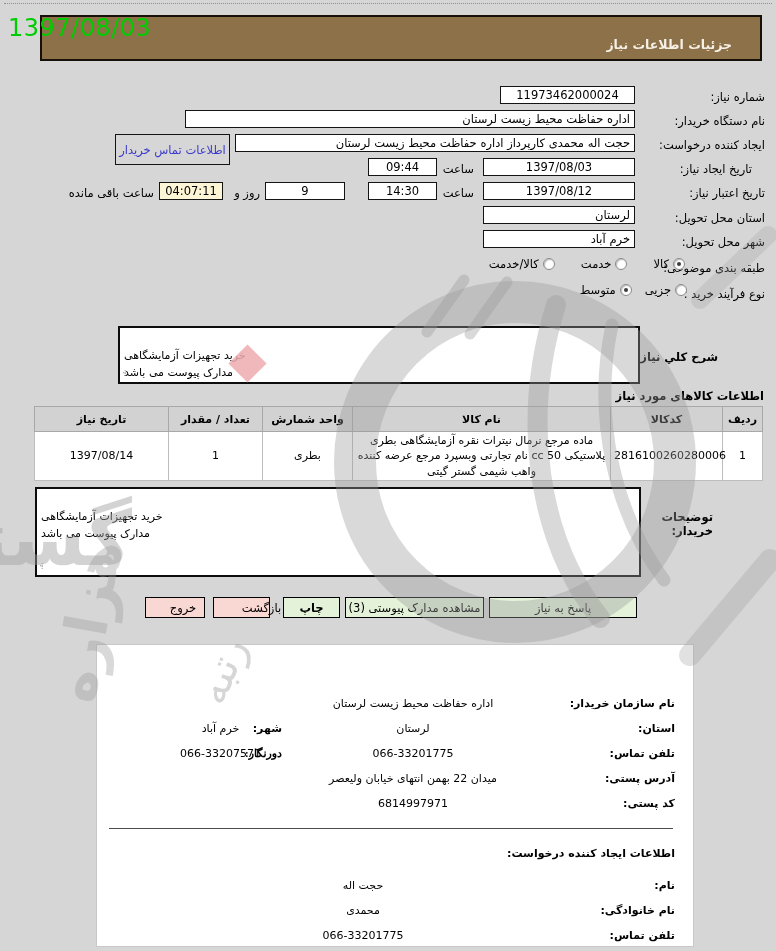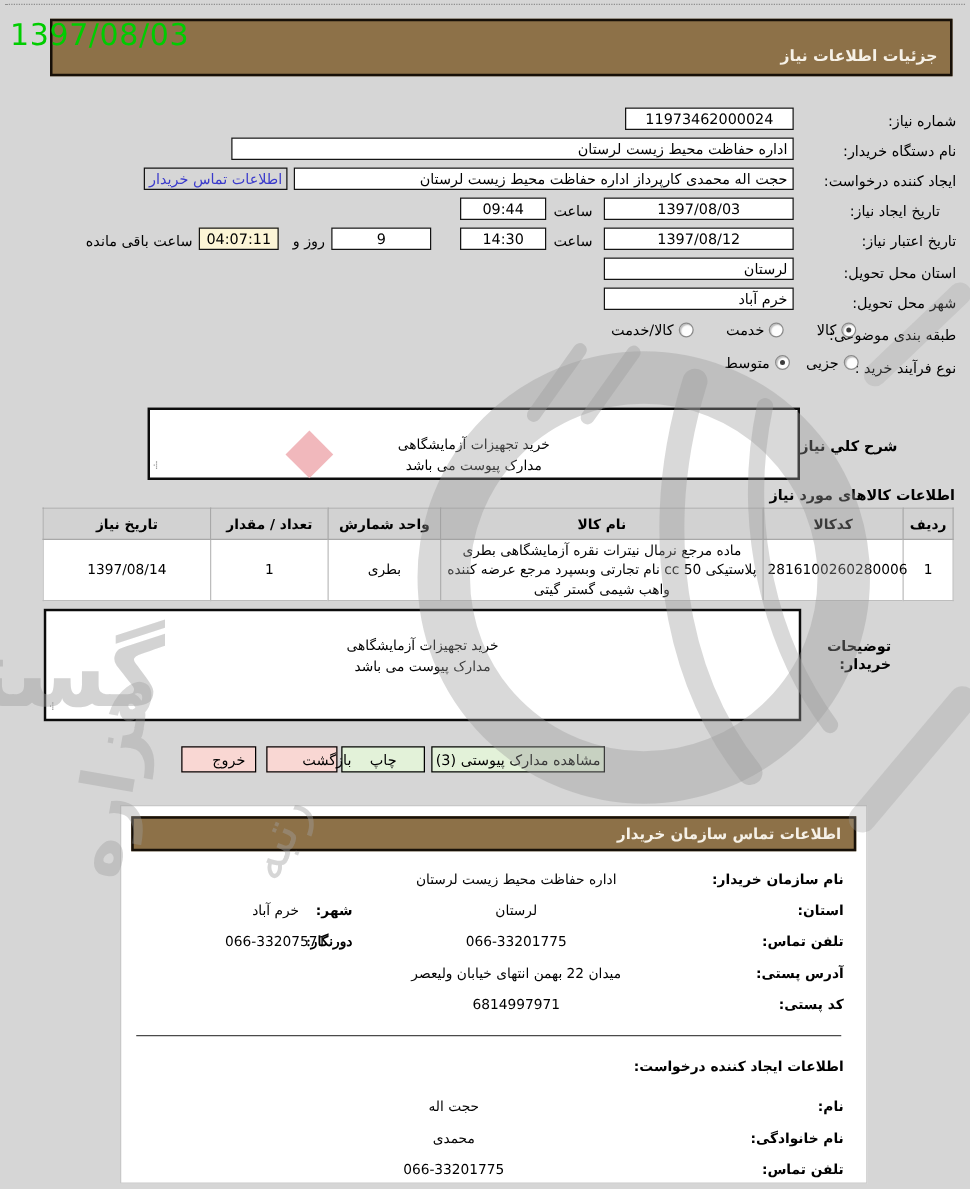--- a/index.html
+++ b/index.html
@@ -11,63 +11,63 @@
     overflow:hidden;
   }
   #root { position:relative; width:776px; height:951px; background:#d6d6d6; }
 
   .dotted-line { position:absolute; top:3px; left:4px; right:4px; border-top:1px dotted #8f8f8f; }
 
   .hdr-bar {
     position:absolute; background:#8d7148; border:2px solid #171008;
     color:#f6f1e7; font-size:12.5px; font-weight:bold;
     display:flex; align-items:flex-end; justify-content:flex-start;
-    padding:0 10px 7px 0;
+    padding:0 28px 7px 0;
   }
   #main-hdr { top:15px; right:14px; width:722px; height:46px; }
 
   .green-date {
     position:absolute; top:14px; left:8px; z-index:60;
     color:#00cd00; font-size:24px; direction:ltr; letter-spacing:0.5px;
   }
 
   .lbl { position:absolute; font-size:11.5px; color:#000; white-space:nowrap; }
   .blbl { font-weight:bold; }
 
   .inp {
     position:absolute; height:18px; background:#fff; border:1px solid #141414;
     font-size:11.5px; display:flex; align-items:center; overflow:hidden; white-space:nowrap;
   }
   .ta-c { justify-content:center; }
   .ta-r { justify-content:flex-start; padding-right:4px; }
   .inp.yellow { background:#fcf5d6; }
 
   .linkbox {
-    position:absolute; height:18px; border:1px solid #141414;
+    position:absolute; height:31px; border:1px solid #141414;
     display:flex; align-items:center; justify-content:center;
     font-size:11.5px; color:#3a3acc; cursor:pointer; background:transparent;
   }
 
   .radio-row { position:absolute; display:flex; align-items:center; }
   .radio-opt { display:flex; align-items:center; }
   .radio {
     width:12px; height:12px; border-radius:50%; background:#fdfdfd;
     border:1px solid #8a8a8a; box-shadow: inset 1px 1px 1px rgba(0,0,0,0.25);
     margin-left:4px; position:relative; cursor:pointer; flex:none;
   }
   .radio.sel::after {
     content:""; position:absolute; top:3px; left:3px; width:4px; height:4px;
     border-radius:50%; background:#3c3c3c;
   }
   .radio-opt span.optlbl { font-size:11.5px; }
 
   .bigbox {
     position:absolute; background:#fff; border:2px solid #0c0c0c;
     font-size:11px; line-height:1.55; padding:2px 4px;
-    white-space:pre-line; text-align:center; color:#000;
+    white-space:pre-line; text-align:left; color:#000;
   }
   .grip { position:absolute; left:2px; bottom:1px; color:#9a9a9a; font-size:9px; letter-spacing:-1px; cursor:nwse-resize; }
 
   table.items {
     position:absolute; right:13px; top:406px; width:728px;
     border-collapse:collapse; table-layout:fixed; background:#fff;
     font-size:11px;
   }
   table.items th {
     background:#d2d2d2; font-weight:bold; height:25px;
@@ -210,29 +210,27 @@
   </table>
 
   <div class="lbl blbl" style="top:510px; right:63px; white-space:pre-line; text-align:right;">توضیحات
 خریدار:</div>
   <div class="bigbox" style="top:487px; right:135px; width:606px; height:90px;">
     <span>خرید تجهیزات آزمایشگاهی
 مدارک پیوست می باشد</span>
     <span class="grip">⁞·</span>
   </div>
 
+  <div class="btn green" style="right:139px; width:148px;">پاسخ به نیاز</div>
   <div class="btn green" style="right:292px; width:139px;">مشاهده مدارک پیوستی (3)</div>
-  <div class="btn green" style="right:436px; width:67px;">چاپ</div>
+  <div class="btn green" style="right:436px; width:57px;font-weight:bold;">چاپ</div>
   <div class="btn pink" style="right:506px; width:57px;padding-left:40px;">بازگشت</div>
   <div class="btn pink" style="right:571px; width:60px;padding-left:16px;">خروج</div>
 
   <div id="contact-panel">
-    <div class="hdr-bar" id="panel-hdr">
-      <span>اطلاعات تماس سازمان خریدار</span>
-    </div>
 
     <div class="p-lbl" style="top:52px;">نام سازمان خریدار:</div>
     <div class="p-val" style="top:52px;">اداره حفاظت محیط زیست لرستان</div>
 
     <div class="p-lbl" style="top:77px;">استان:</div>
     <div class="p-val" style="top:77px;">لرستان</div>
     <div class="p-lbl2" style="top:77px;">شهر:</div>
     <div class="p-val2" style="top:77px;">خرم آباد</div>
 
     <div class="p-lbl" style="top:102px;">تلفن تماس:</div>

